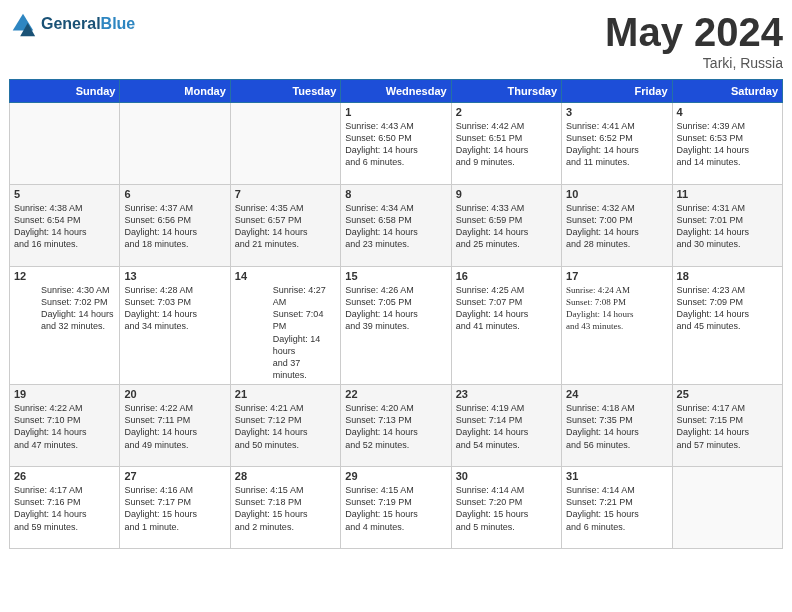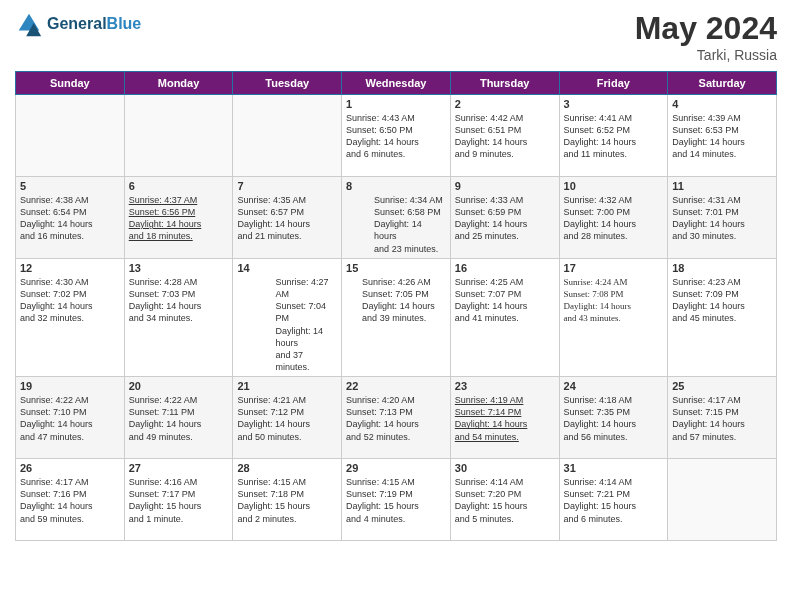--- a/index.html
+++ b/index.html
@@ -6,61 +6,61 @@
     body {
       width: 792px;
       height: 612px;
       font-family: Arial, sans-serif;
       background: #fff;
       overflow: hidden;
     }
     .page {
       width: 792px;
       height: 612px;
-      padding: 10px 15px;
+      padding: 10px 9px;
     }
     .header {
       display: flex;
       justify-content: space-between;
       align-items: flex-start;
       margin-bottom: 8px;
     }
     .logo {
       display: flex;
       align-items: center;
       gap: 4px;
     }
     .logo-icon {
       width: 28px;
       height: 28px;
     }
     .title-block {
       text-align: right;
     }
     .month-title {
-      font-size: 32px;
+      font-size: 40px;
       font-weight: bold;
       color: #333;
     }
     .location-title {
       font-size: 14px;
       color: #555;
     }
     .calendar {
       width: 100%;
       border-collapse: collapse;
       border: 1px solid #ccc;
     }
     .calendar th {
-      background: #701a75;
+      background: #1d4ed8;
       color: #fff;
       font-size: 11px;
       font-weight: bold;
       padding: 5px 4px;
-      text-align: center;
+      text-align: right;
       border: 1px solid #2471a3;
     }
     .calendar td {
       width: 14.28%;
       vertical-align: top;
       padding: 3px 4px;
       border: 1px solid #ccc;
       font-size: 9.5px;
       color: #333;
       height: 82px;
@@ -156,35 +156,35 @@
         <tr>
           <td>
             <span class="day-number">5</span>
             <div class="day-info" style="white-space: pre-line;">Sunrise: 4:38 AM
 Sunset: 6:54 PM
 Daylight: 14 hours
 and 16 minutes.</div>
           </td>
           <td>
             <span class="day-number">6</span>
-            <div class="day-info" style="white-space: pre-line; text-decoration: underline;">Sunrise: 4:37 AM
+            <div class="day-info" style="white-space: pre-line;">Sunrise: 4:37 AM
 Sunset: 6:56 PM
 Daylight: 14 hours
 and 18 minutes.</div>
           </td>
           <td>
             <span class="day-number">7</span>
             <div class="day-info" style="white-space: pre-line;">Sunrise: 4:35 AM
 Sunset: 6:57 PM
 Daylight: 14 hours
 and 21 minutes.</div>
           </td>
           <td>
             <span class="day-number">8</span>
-            <div class="day-info" style="white-space: pre-line; margin-left: 28px;">Sunrise: 4:34 AM
+            <div class="day-info" style="white-space: pre-line;">Sunrise: 4:34 AM
 Sunset: 6:58 PM
 Daylight: 14 hours
 and 23 minutes.</div>
           </td>
           <td>
             <span class="day-number">9</span>
             <div class="day-info" style="white-space: pre-line;">Sunrise: 4:33 AM
 Sunset: 6:59 PM
 Daylight: 14 hours
 and 25 minutes.</div>
@@ -200,42 +200,42 @@
             <span class="day-number">11</span>
             <div class="day-info" style="white-space: pre-line;">Sunrise: 4:31 AM
 Sunset: 7:01 PM
 Daylight: 14 hours
 and 30 minutes.</div>
           </td>
         </tr>
         <tr>
           <td>
             <span class="day-number">12</span>
-            <div class="day-info" style="white-space: pre-line;">Sunrise: 4:30 AM
+            <div class="day-info" style="white-space: pre-line; margin-left: 27px;">Sunrise: 4:30 AM
 Sunset: 7:02 PM
 Daylight: 14 hours
 and 32 minutes.</div>
           </td>
           <td>
             <span class="day-number">13</span>
             <div class="day-info" style="white-space: pre-line;">Sunrise: 4:28 AM
 Sunset: 7:03 PM
 Daylight: 14 hours
 and 34 minutes.</div>
           </td>
           <td>
             <span class="day-number">14</span>
             <div class="day-info" style="white-space: pre-line; margin-left: 38px;">Sunrise: 4:27 AM
 Sunset: 7:04 PM
 Daylight: 14 hours
 and 37 minutes.</div>
           </td>
           <td>
             <span class="day-number">15</span>
-            <div class="day-info" style="white-space: pre-line; margin-left: 16px;">Sunrise: 4:26 AM
+            <div class="day-info" style="white-space: pre-line;">Sunrise: 4:26 AM
 Sunset: 7:05 PM
 Daylight: 14 hours
 and 39 minutes.</div>
           </td>
           <td>
             <span class="day-number">16</span>
             <div class="day-info" style="white-space: pre-line;">Sunrise: 4:25 AM
 Sunset: 7:07 PM
 Daylight: 14 hours
 and 41 minutes.</div>
@@ -279,21 +279,21 @@
           </td>
           <td>
             <span class="day-number">22</span>
             <div class="day-info" style="white-space: pre-line;">Sunrise: 4:20 AM
 Sunset: 7:13 PM
 Daylight: 14 hours
 and 52 minutes.</div>
           </td>
           <td>
             <span class="day-number">23</span>
-            <div class="day-info" style="white-space: pre-line; text-decoration: underline;">Sunrise: 4:19 AM
+            <div class="day-info" style="white-space: pre-line;">Sunrise: 4:19 AM
 Sunset: 7:14 PM
 Daylight: 14 hours
 and 54 minutes.</div>
           </td>
           <td>
             <span class="day-number">24</span>
             <div class="day-info" style="white-space: pre-line;">Sunrise: 4:18 AM
 Sunset: 7:35 PM
 Daylight: 14 hours
 and 56 minutes.</div>

